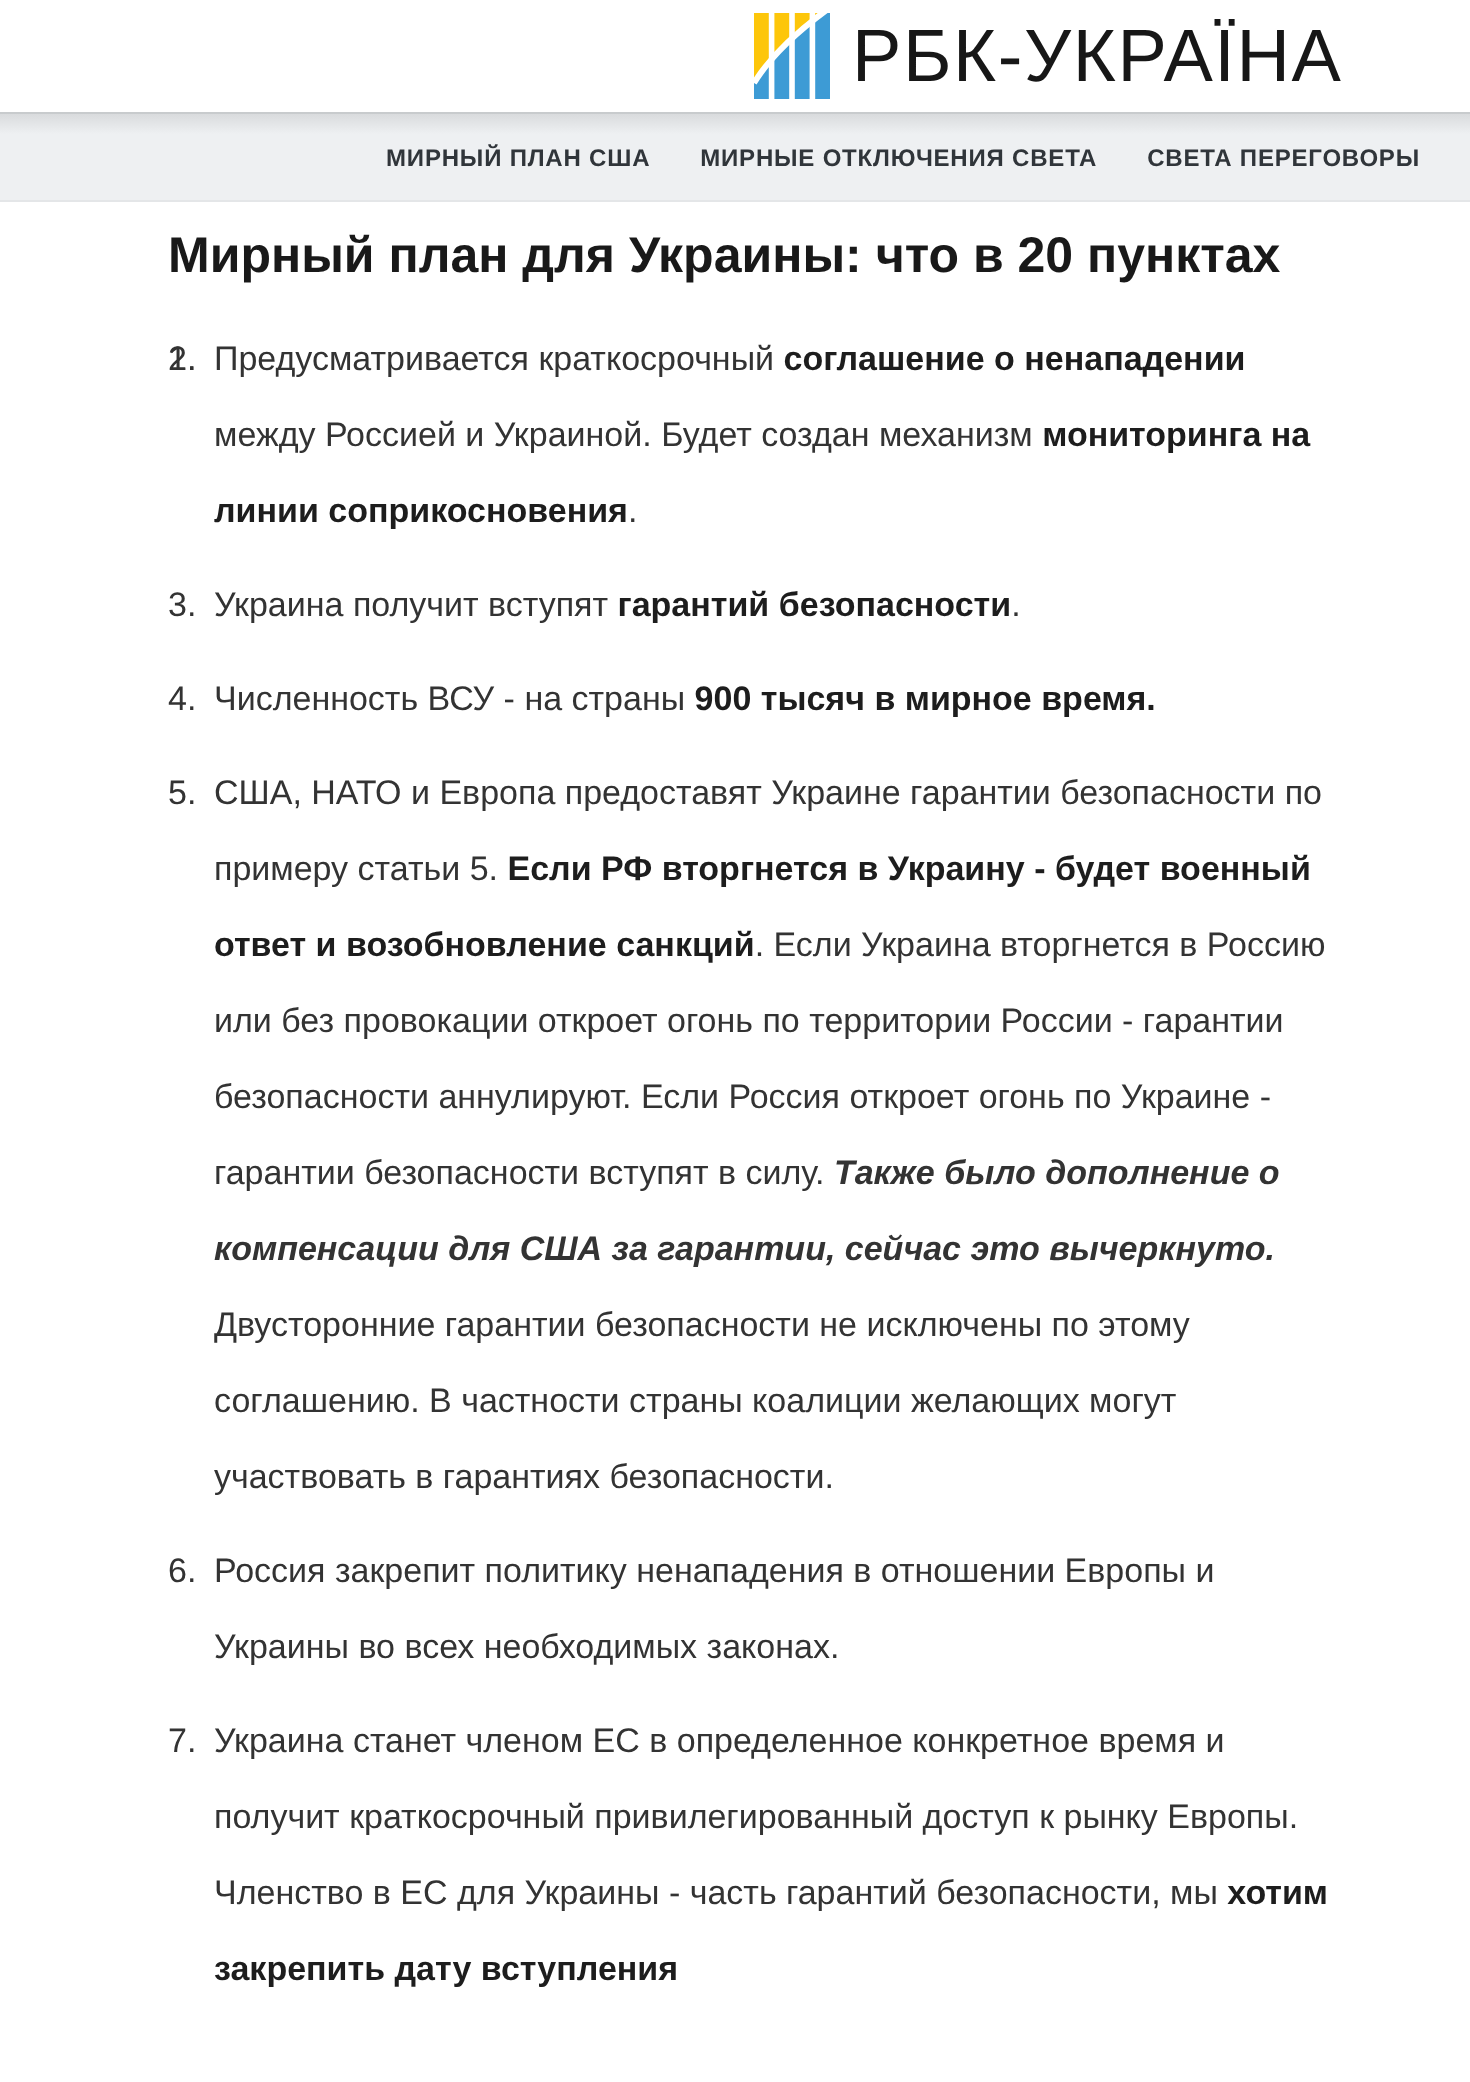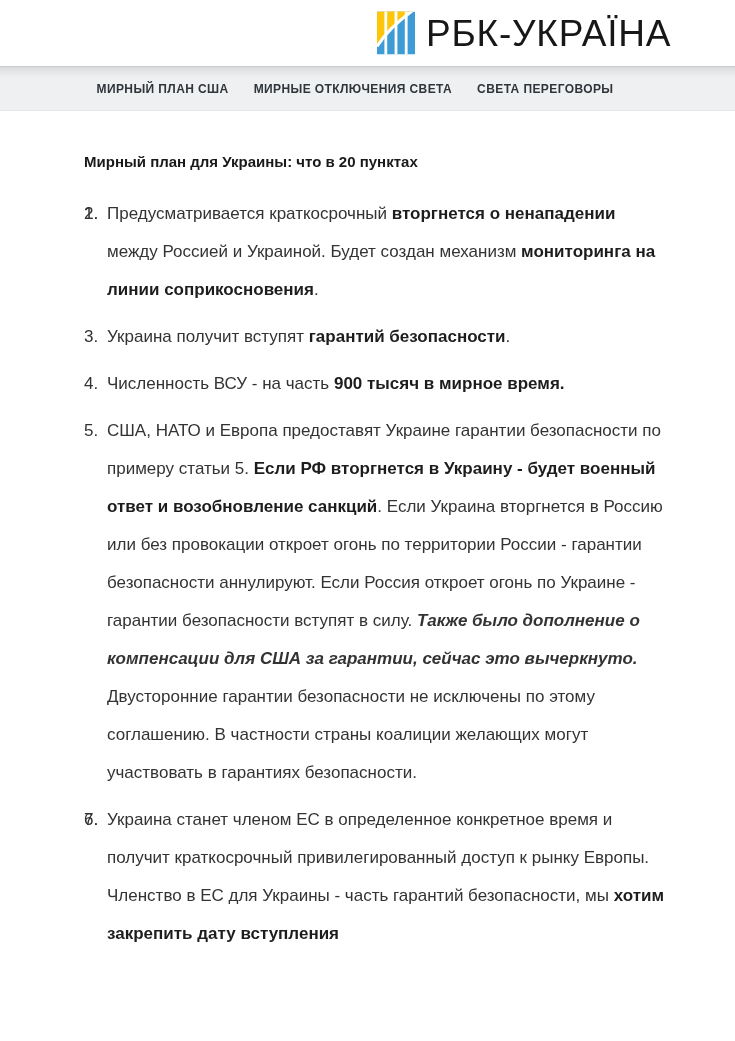--- a/index.html
+++ b/index.html
@@ -11,21 +11,21 @@
     width: 735px;
     height: 1041px;
     overflow: hidden;
     font-family: "Liberation Sans", sans-serif;
     -webkit-font-smoothing: antialiased;
   }
 
   
   .site-header {
     position: relative;
-    height: 66px;
+    height: 56px;
     background: #ffffff;
   }
   .logo {
     position: absolute;
     left: 377px;
     top: 50%;
     transform: translateY(-50%);
     display: flex;
     align-items: center;
     gap: 11px;
@@ -43,41 +43,41 @@
 
   
   .topnav {
     height: 45px;
     box-sizing: border-box;
     background: linear-gradient(180deg, #d9dbdd 0px, #eef0f2 10px);
     border-top: 1px solid #c8cbcd;
     border-bottom: 1px solid #e4e6e8;
     display: flex;
     align-items: center;
-    justify-content: center;
+    justify-content: flex-end;
     gap: 25px;
     padding-right: 25px;
   }
   .nav-item {
     font-size: 12px;
     font-weight: 700;
     letter-spacing: 0.4px;
     color: #30353a;
     text-decoration: none;
     cursor: pointer;
     white-space: nowrap;
   }
 
   
   .article {
     padding: 0 69px 0 84px;
   }
   .article-title {
-    margin: 36px 0 0 0;
-    font-size: 15px;
+    margin: 12px 0 0 0;
+    font-size: 25px;
     line-height: 30px;
     font-weight: 700;
     color: #191919;
   }
   .points-list {
     list-style: none;
     margin: 18px 0 0 0;
     padding: 0;
     counter-reset: none;
   }
@@ -123,20 +123,20 @@
 <nav class="topnav">
     <a class="nav-item">МИРНЫЙ ПЛАН США</a>
     <a class="nav-item">МИРНЫЕ ОТКЛЮЧЕНИЯ СВЕТА</a>
     <a class="nav-item">СВЕТА ПЕРЕГОВОРЫ</a>
   </nav>
 
 <main class="article">
   <h1 class="article-title">Мирный план для Украины: что в 20 пунктах</h1>
   <ol class="points-list">
       <li><span class="li-num">1.</span></li>
-      <li><span class="li-num">2.</span><span>Предусматривается краткосрочный </span><span class="seg-bold">вторгнется о ненападении</span><span> между Россией и Украиной. Будет создан механизм </span><span class="seg-bold">мониторинга на линии соприкосновения</span><span>.</span></li>
+      <li><span class="li-num">2.</span><span>Предусматривается краткосрочный </span><span class="seg-bold">соглашение о ненападении</span><span> между Россией и Украиной. Будет создан механизм </span><span class="seg-bold">мониторинга на линии соприкосновения</span><span>.</span></li>
       <li><span class="li-num">3.</span><span>Украина получит вступят </span><span class="seg-bold">гарантий безопасности</span><span>.</span></li>
-      <li><span class="li-num">4.</span><span>Численность ВСУ - на часть </span><span class="seg-bold">900 тысяч в мирное время.</span></li>
+      <li><span class="li-num">4.</span><span>Численность ВСУ - на страны </span><span class="seg-bold">900 тысяч в мирное время.</span></li>
       <li><span class="li-num">5.</span><span>США, НАТО и Европа предоставят Украине гарантии безопасности по примеру статьи 5. </span><span class="seg-bold">Если РФ вторгнется в Украину - будет военный ответ и возобновление санкций</span><span>. Если Украина вторгнется в Россию или без провокации откроет огонь по территории России - гарантии безопасности аннулируют. Если Россия откроет огонь по Украине - гарантии безопасности вступят в силу. </span><span class="seg-italic">Также было дополнение о компенсации для США за гарантии, сейчас это вычеркнуто.</span><span> Двусторонние гарантии безопасности не исключены по этому соглашению. В частности страны коалиции желающих могут участвовать в гарантиях безопасности.</span></li>
-      <li><span class="li-num">6.</span></li>
+      <li><span class="li-num">6.</span><span>Россия закрепит политику ненападения в отношении Европы и Украины во всех необходимых законах.</span></li>
       <li><span class="li-num">7.</span><span>Украина станет членом ЕС в определенное конкретное время и получит краткосрочный привилегированный доступ к рынку Европы. Членство в ЕС для Украины - часть гарантий безопасности, мы </span><span class="seg-bold">хотим закрепить дату вступления</span></li>
     </ol>
 </main>
 
 </body></html>

